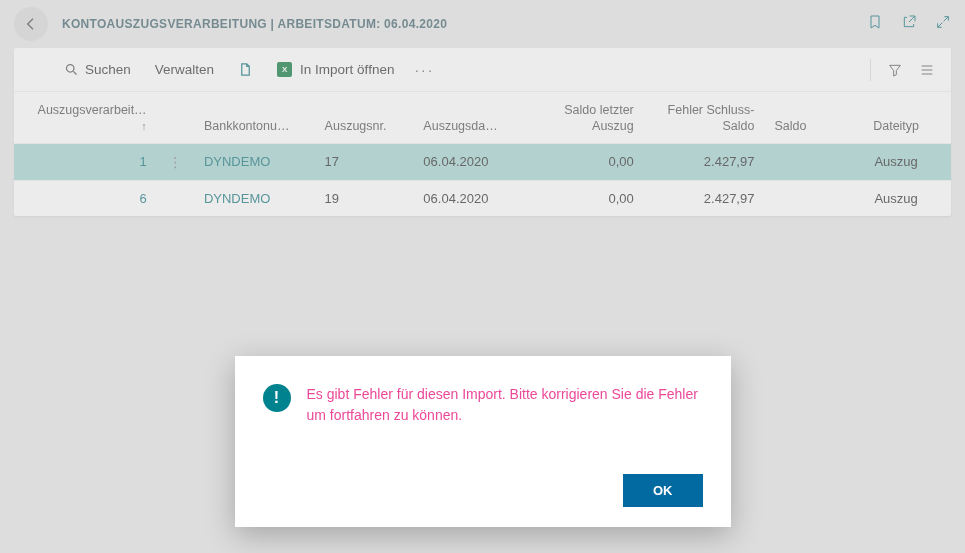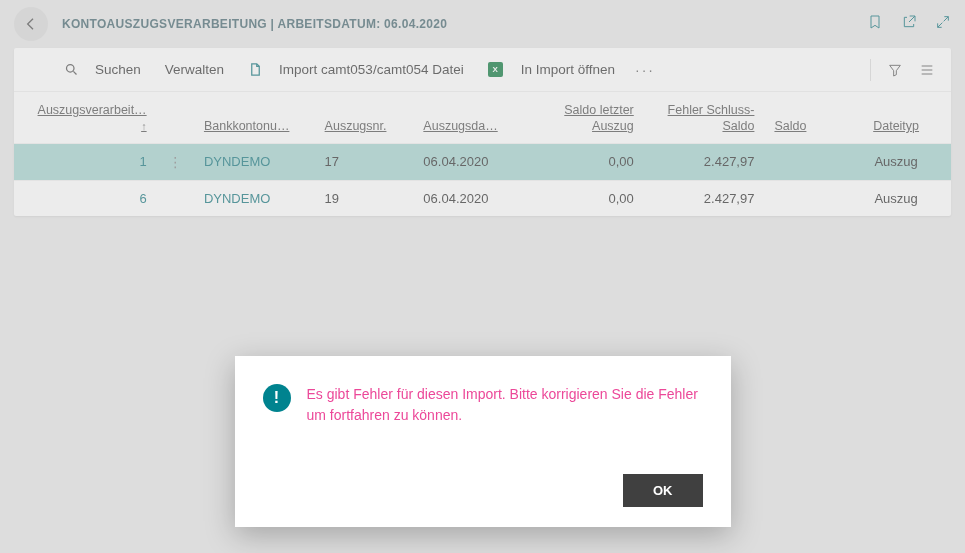--- a/index.html
+++ b/index.html
@@ -10,48 +10,48 @@
   .page-header { display: flex; align-items: center; height: 48px; padding: 0 14px; }
   .back-btn { width: 34px; height: 34px; border-radius: 50%; background: #dcdcdc; display: flex; align-items: center; justify-content: center; cursor: pointer; }
   .back-btn svg { width: 16px; height: 16px; stroke: #555; }
   .page-title { margin-left: 14px; color: #4a6b73; font-size: 12px; font-weight: 600; letter-spacing: 0.3px; }
   .header-icons { margin-left: auto; display: flex; gap: 18px; align-items: center; }
   .header-icons span svg { width: 16px; height: 16px; stroke: #1a7a82; fill: none; stroke-width: 1.5; }
 
   
   .panel { background: #fff; margin: 0 14px; border-radius: 2px; box-shadow: 0 1px 2px rgba(0,0,0,0.08); }
   .toolbar { display: flex; align-items: center; height: 44px; padding: 0 10px 0 40px; border-bottom: 1px solid #eee; gap: 4px; }
-  .tool { display: flex; align-items: center; gap: 16px; padding: 0 10px; color: #3a3a3a; font-size: 13.5px; cursor: pointer; }
+  .tool { display: flex; align-items: center; gap: 6px; padding: 0 10px; color: #3a3a3a; font-size: 13.5px; cursor: pointer; }
   .tool svg { width: 15px; height: 15px; }
   .excel-ico { width:15px; height:15px; background:#107c41; color:#fff; font-size:8px; font-weight:bold; display:inline-flex; align-items:center; justify-content:center; border-radius:2px; margin-right:2px;}
   .toolbar-spacer { flex: 1; }
   .divider { width:1px; height:22px; background:#ddd; margin:0 6px; }
   .more-dots { letter-spacing:2px; color:#666; font-size:14px; cursor:pointer; padding:0 6px;}
   .tool-icon svg { width:16px; height:16px; stroke:#555; fill:none; stroke-width:1.4;}
   .tool-icon { padding:0 6px; cursor:pointer; display:flex; }
 
   
   table { width: 100%; border-collapse: collapse; font-size: 13px; color: #333; }
-  thead th { text-align: left; font-weight: 400; color: #555; padding: 10px 10px 8px; vertical-align: bottom; line-height:1.3; font-size:12.5px;text-decoration:underline;}
+  thead th { text-align: left; font-weight: 400; color: #555; padding: 10px 10px 8px; vertical-align: bottom; line-height:1.3; font-size:12.5px;}
   thead th.right, tbody td.right { text-align: right; }
   thead th.center, tbody td.center { text-align: center; }
   tbody td { padding: 10px 10px; border-top: 1px solid #f2f2f2; }
   tbody tr.selected { background: #a8d6d2; }
   .link { color: #1a7a82; }
   .sort-arrow { font-size:11px; margin-left:4px; color:#777;}
   .row-menu { color:#888; cursor:pointer; font-size:14px; }
 
   
   .dialog-backdrop { position:absolute; inset:0; z-index:10; display:flex; align-items:flex-end; justify-content:center; }
   .dialog { background:#fff; width:496px; margin-bottom:26px; box-shadow:0 8px 28px rgba(0,0,0,0.25); padding:28px 28px 20px; }
   .dialog-content { display:flex; gap:16px; align-items:flex-start; }
   .dlg-icon { width:28px; height:28px; border-radius:50%; background:#00838f; color:#fff; display:flex; align-items:center; justify-content:center; font-weight:600; flex-shrink:0; }
   .dlg-text { font-size:14px; color:#ec4899; line-height:1.5; }
   .dialog-actions { display:flex; justify-content:flex-end; margin-top:48px; }
-  .ok-btn { background:#404040; color:#fff; border:none; font-size:13px; font-weight:600; padding:9px 30px; cursor:pointer; }
+  .ok-btn { background:#0369a1; color:#fff; border:none; font-size:13px; font-weight:600; padding:9px 30px; cursor:pointer; }
 </style>
 </head>
 <body>
 
 <div class="overlay"></div>
 
 <div class="page-header">
   <div class="back-btn">
     <svg viewBox="0 0 24 24" fill="none" stroke-width="2">
         <path d="M15 4 L7 12 L15 20"></path>
@@ -81,21 +81,20 @@
       <span>Suchen</span>
     </div>
     <div class="tool">
       <span>Verwalten</span>
     </div>
     <div class="tool">
       <svg viewBox="0 0 24 24" fill="none" stroke="#1a7a82" stroke-width="2">
           <path d="M14 3H6v18h12V7l-4-4z"></path>
           <path d="M14 3v4h4"></path>
         </svg>
-      <span>Import camt053/camt054 Datei</span>
     </div>
     <div class="tool">
       <span class="excel-ico">X</span>
       <span>In Import öffnen</span>
     </div>
     <span class="more-dots">···</span>
     <div class="toolbar-spacer"></div>
     <div class="divider"></div>
     <span class="tool-icon">
         <svg viewBox="0 0 24 24">

